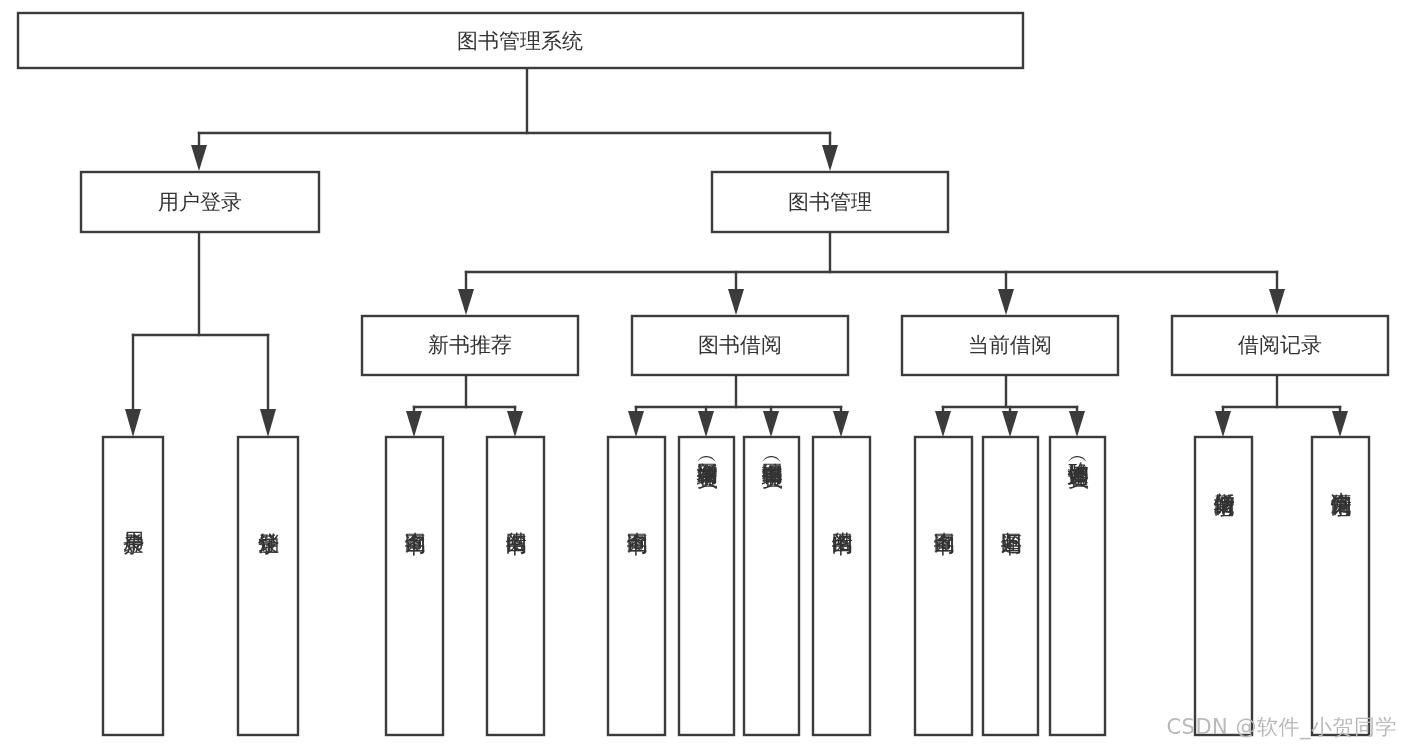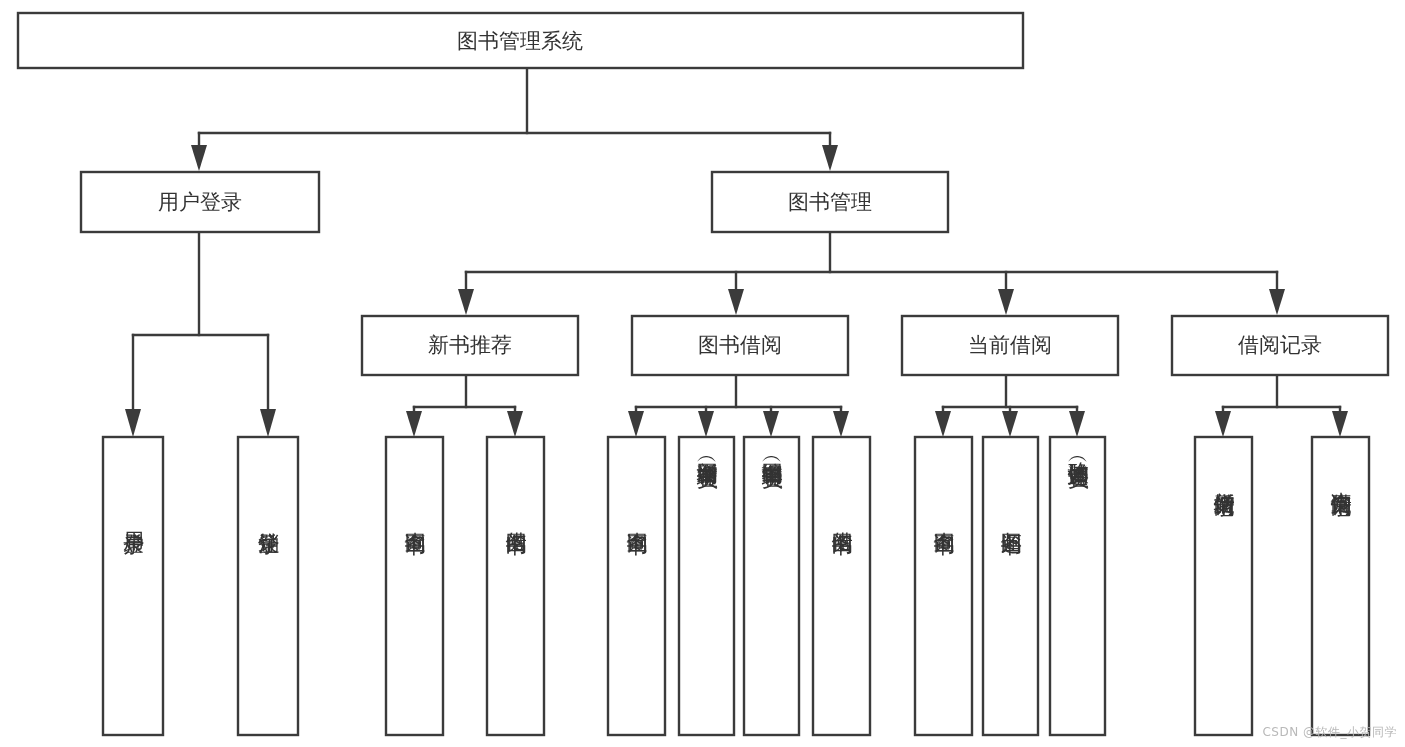--- a/index.html
+++ b/index.html
@@ -67,21 +67,21 @@
     text-orientation: upright;
     letter-spacing: 1px;
     text-align: left;
     white-space: nowrap;
   }
   .watermark {
     position: absolute;
     right: 8px;
     bottom: 6px;
     font-family: "DejaVu Sans", "Liberation Sans", sans-serif;
-    font-size: 12px;
+    font-size: 21px;
     color: #b9b9b9;
     letter-spacing: 0.5px;
     white-space: nowrap;
   }
 </style>
 </head>
 <body>
 
 <div id="diagram-root">
 

